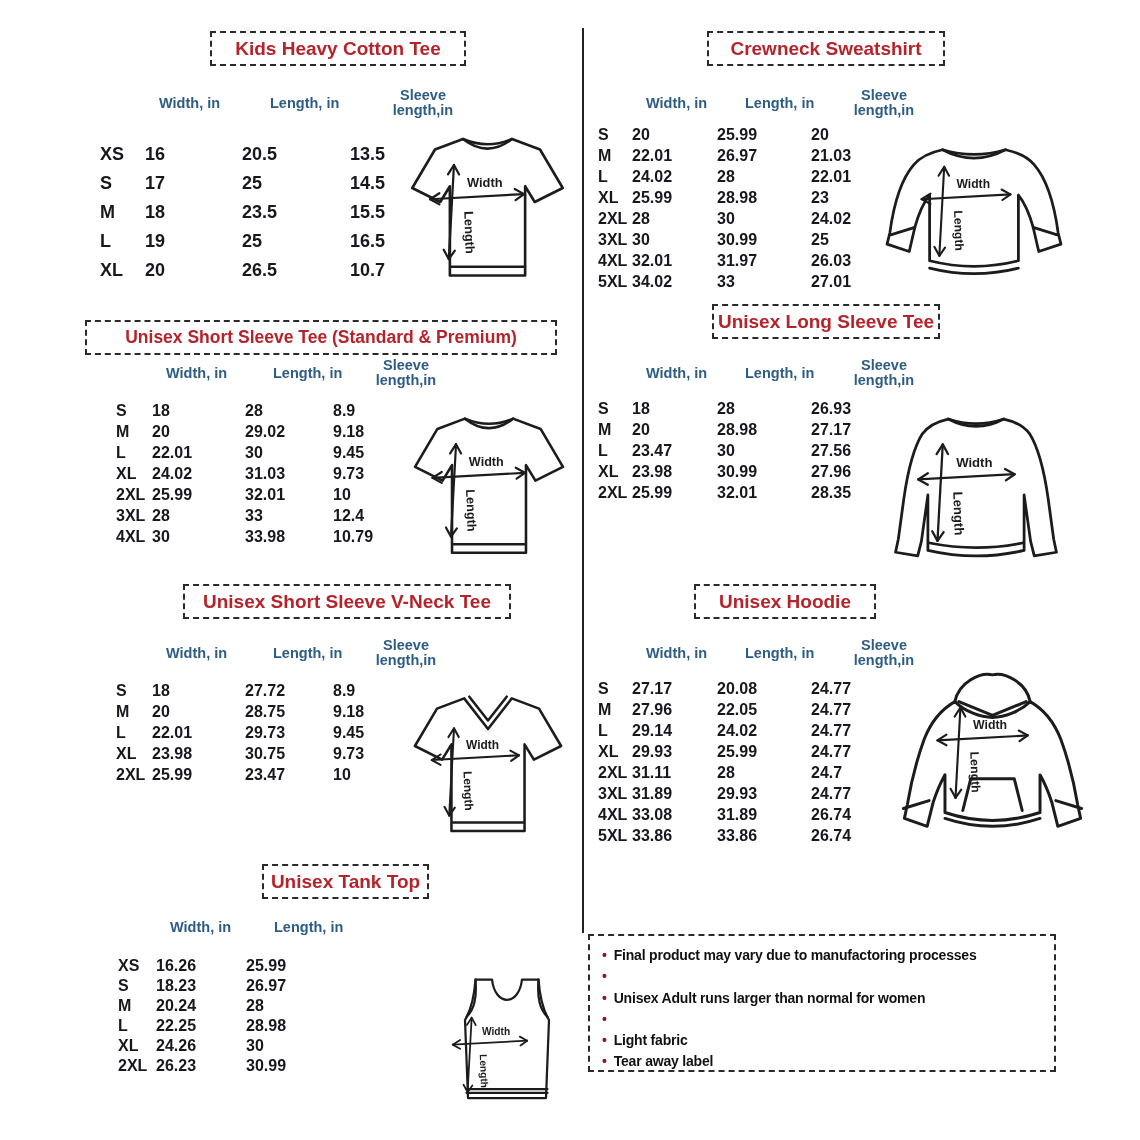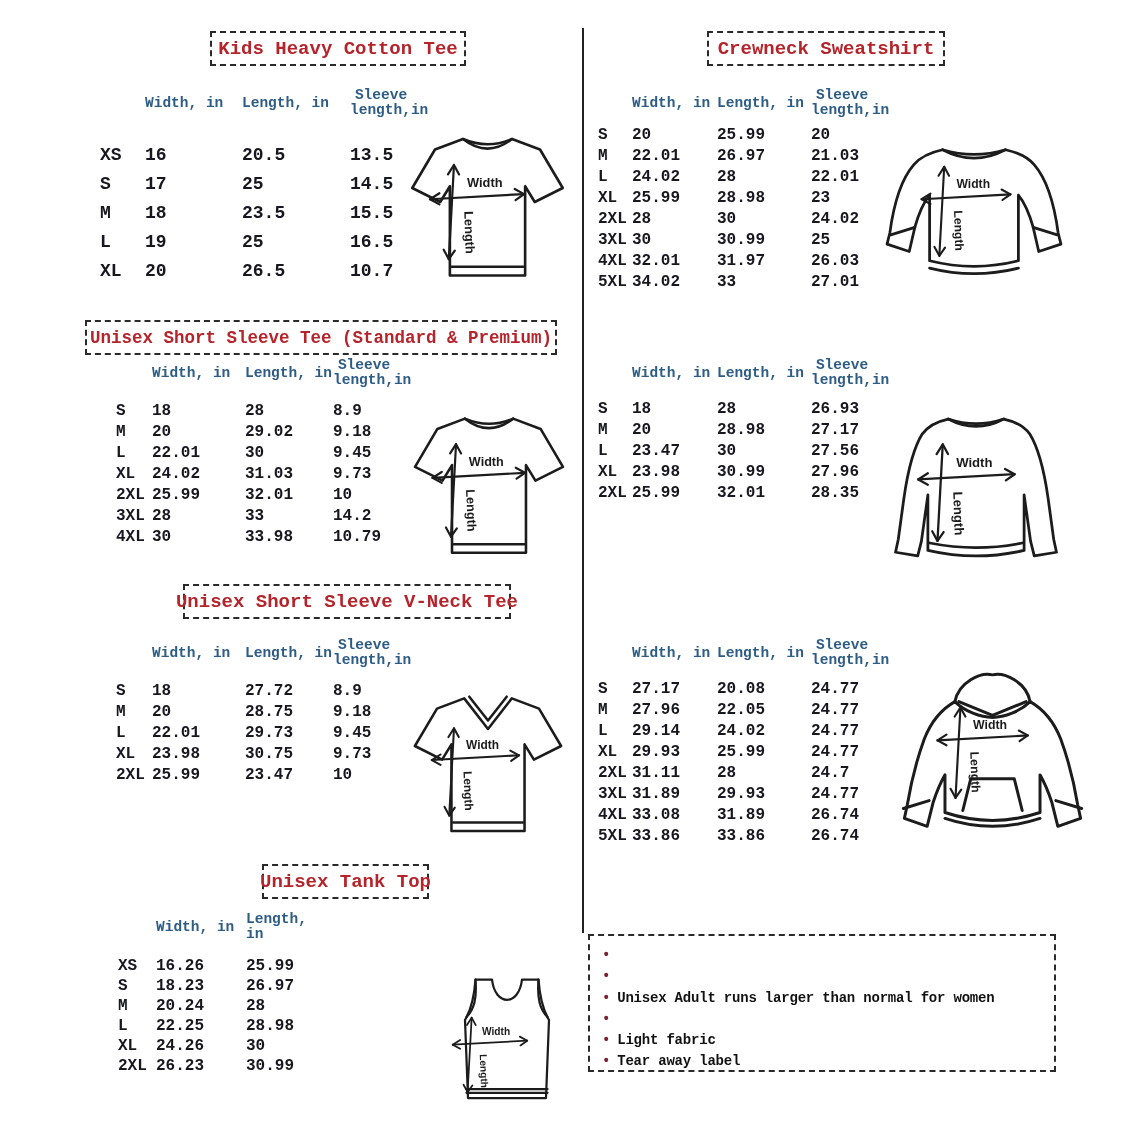--- a/index.html
+++ b/index.html
@@ -1,27 +1,27 @@
 <!DOCTYPE html>
 <html style="--red: #b5242b; --blue: #2d5c85; --ink: #17171f; --bullet: #7d1f2e;"><head>
 <meta charset="utf-8">
 <style>
   :root{
     --red:#b5242b; --blue:#2d5c85; --ink:#17171f; --bullet:#7d1f2e; --line:#222;
   }
   html,body{margin:0;padding:0;background:#fff;}
   #app{position:relative;width:1140px;height:1140px;background:#fff;overflow:hidden;
-       font-family:Liberation Mono, monospace;color:var(--ink);}
+       font-family:Liberation Sans, sans-serif;color:var(--ink);}
   .divider{position:absolute;background:var(--line);}
   .title{position:absolute;border:2px dashed #2a2a2a;color:var(--red);
          display:flex;align-items:center;justify-content:center;
          font-weight:bold;font-size:19px;white-space:nowrap;box-sizing:border-box;}
   .title.long{font-size:17.5px;margin-top:16px;}
   .thead,.tbody{position:absolute;display:grid;}
-  .thead{align-items:center;height:38px;}
+  .thead{align-items:center;height:38px;gap:14px;}
   .tbody{grid-auto-rows:var(--rh,21px);align-items:center;font-size:16px;font-weight:bold;}
   .tbody.big{font-size:18px;}
   .cell{white-space:pre-line;}
   .col-h{color:var(--blue);font-size:14.5px;line-height:15px;font-weight:bold;}
   .col-h.center{text-align:center;}
   .grid-kids{grid-template-columns:45px 97px 108px 62px;}
   .grid-left{grid-template-columns:36px 93px 88px 62px;}
   .grid-tank{grid-template-columns:38px 90px 80px;}
   .grid-right{grid-template-columns:34px 85px 94px 62px;}
   .notes{position:absolute;border:2px dashed #2a2a2a;box-sizing:border-box;
@@ -211,31 +211,32 @@
       <div class="cell">24.02</div>
       <div class="cell">31.03</div>
       <div class="cell">9.73</div>
       <div class="cell">2XL</div>
       <div class="cell">25.99</div>
       <div class="cell">32.01</div>
       <div class="cell">10</div>
       <div class="cell">3XL</div>
       <div class="cell">28</div>
       <div class="cell">33</div>
-      <div class="cell">14.2</div>
+      <div class="cell">12.4</div>
       <div class="cell">4XL</div>
       <div class="cell">30</div>
       <div class="cell">33.98</div>
       <div class="cell">10.79</div>
     </div>
   <svg class="garment" style="left:398px;top:398px;width:182px;height:172px" viewBox="0 0 200 200">
     <use href="#g-tee"></use>
       <use href="#measure" x="32" y="42" width="118" height="132"></use>
   </svg>
 
+  <div class="title" style="left:712px;top:304px;width:228px;height:35px">Unisex Long Sleeve Tee</div>
   <div class="thead grid-right" style="left:598px;top:354px">
       <div class="cell"></div>
       <div class="cell col-h">Width, in</div>
       <div class="cell col-h">Length, in</div>
       <div class="cell col-h center">Sleeve
 length,in</div>
     </div>
   <div class="tbody grid-right" style="left:598px;top:398px;--rh:21px">
       <div class="cell">S</div>
       <div class="cell">18</div>
@@ -291,20 +292,21 @@
       <div class="cell">2XL</div>
       <div class="cell">25.99</div>
       <div class="cell">23.47</div>
       <div class="cell">10</div>
     </div>
   <svg class="garment" style="left:402px;top:678px;width:172px;height:170px" viewBox="0 0 200 200">
     <use href="#g-vneck"></use>
       <use href="#measure" x="32" y="48" width="112" height="126"></use>
   </svg>
 
+  <div class="title" style="left:694px;top:584px;width:182px;height:35px">Unisex Hoodie</div>
   <div class="thead grid-right" style="left:598px;top:634px">
       <div class="cell"></div>
       <div class="cell col-h">Width, in</div>
       <div class="cell col-h">Length, in</div>
       <div class="cell col-h center">Sleeve
 length,in</div>
     </div>
   <div class="tbody grid-right" style="left:598px;top:678px;--rh:21px">
       <div class="cell">S</div>
       <div class="cell">27.17</div>
@@ -371,20 +373,21 @@
       <div class="cell">30.99</div>
     </div>
   <svg class="garment" style="left:432px;top:955px;width:150px;height:175px" viewBox="0 0 200 200">
     <use href="#g-tank"></use>
       <use href="#measure" x="24" y="56" width="112" height="122"></use>
   </svg>
 
   <div class="notes" style="left:588px;top:934px;width:468px;height:138px">
       <div class="note">
         <span class="b">•</span>
+        <span>Final product may vary due to manufactoring processes</span>
       </div>
       <div class="note">
         <span class="b">•</span>
       </div>
       <div class="note">
         <span class="b">•</span>
         <span>Unisex Adult runs larger than normal for women</span>
       </div>
       <div class="note">
         <span class="b">•</span>

